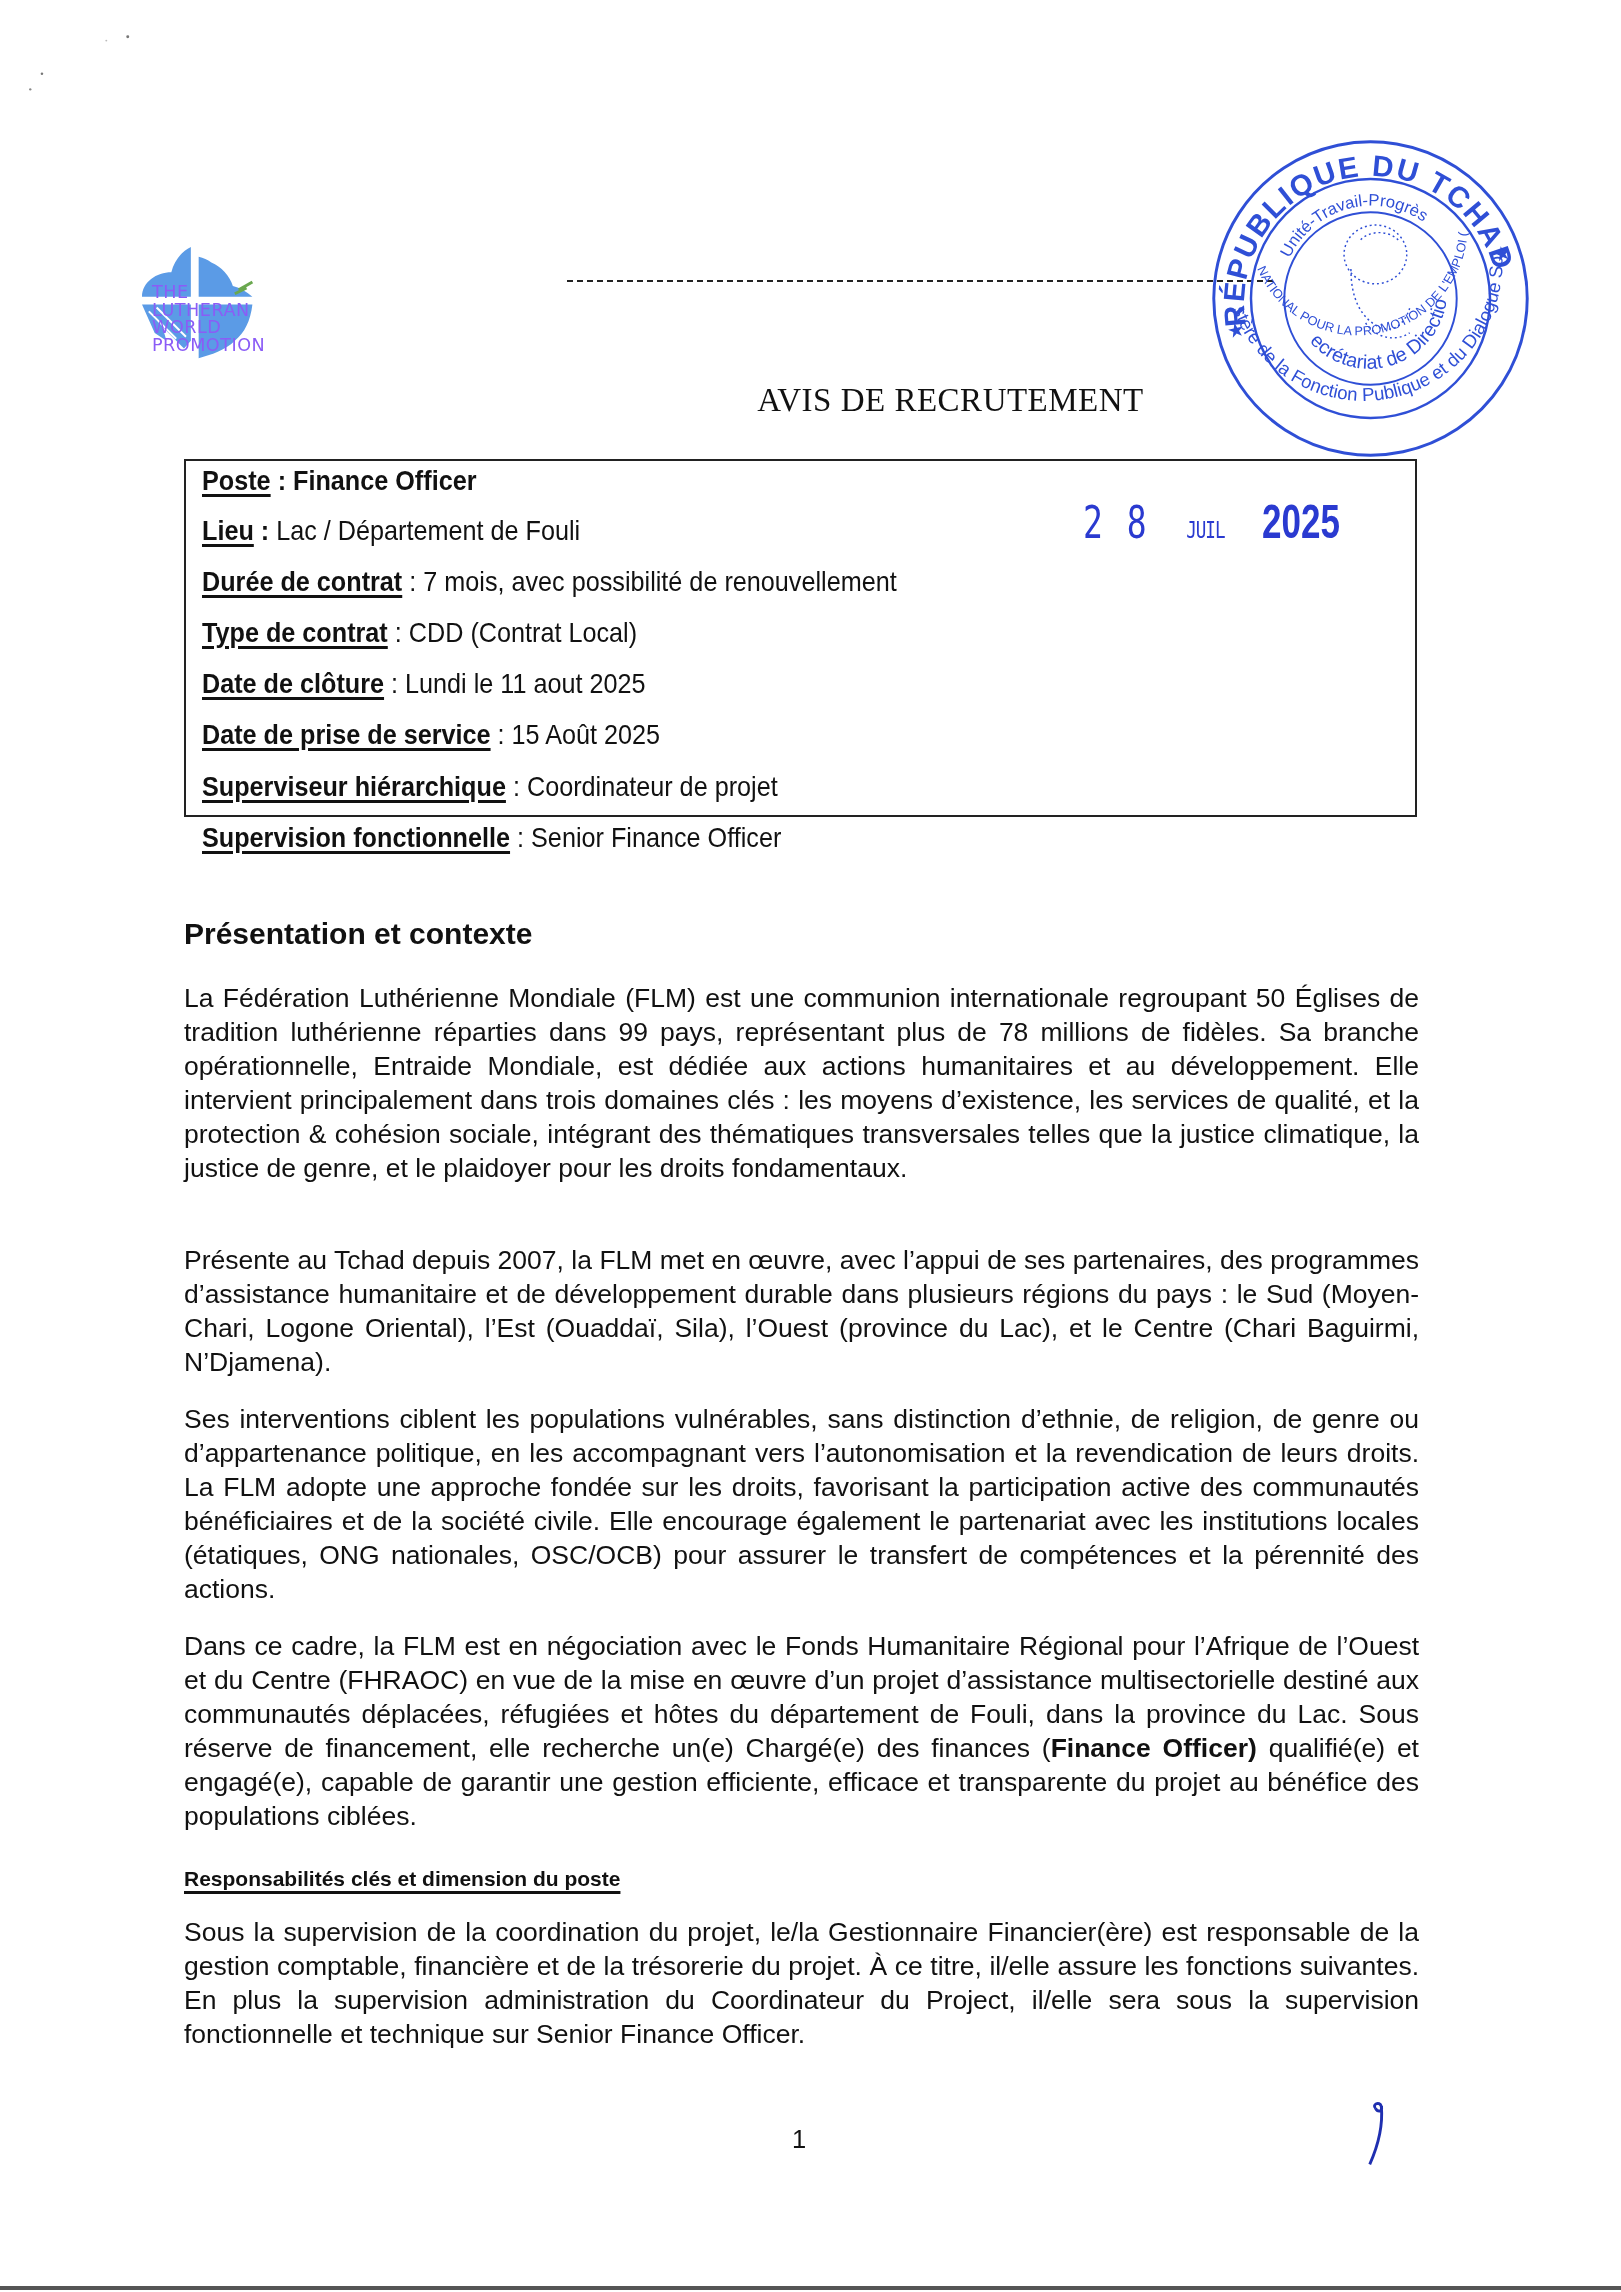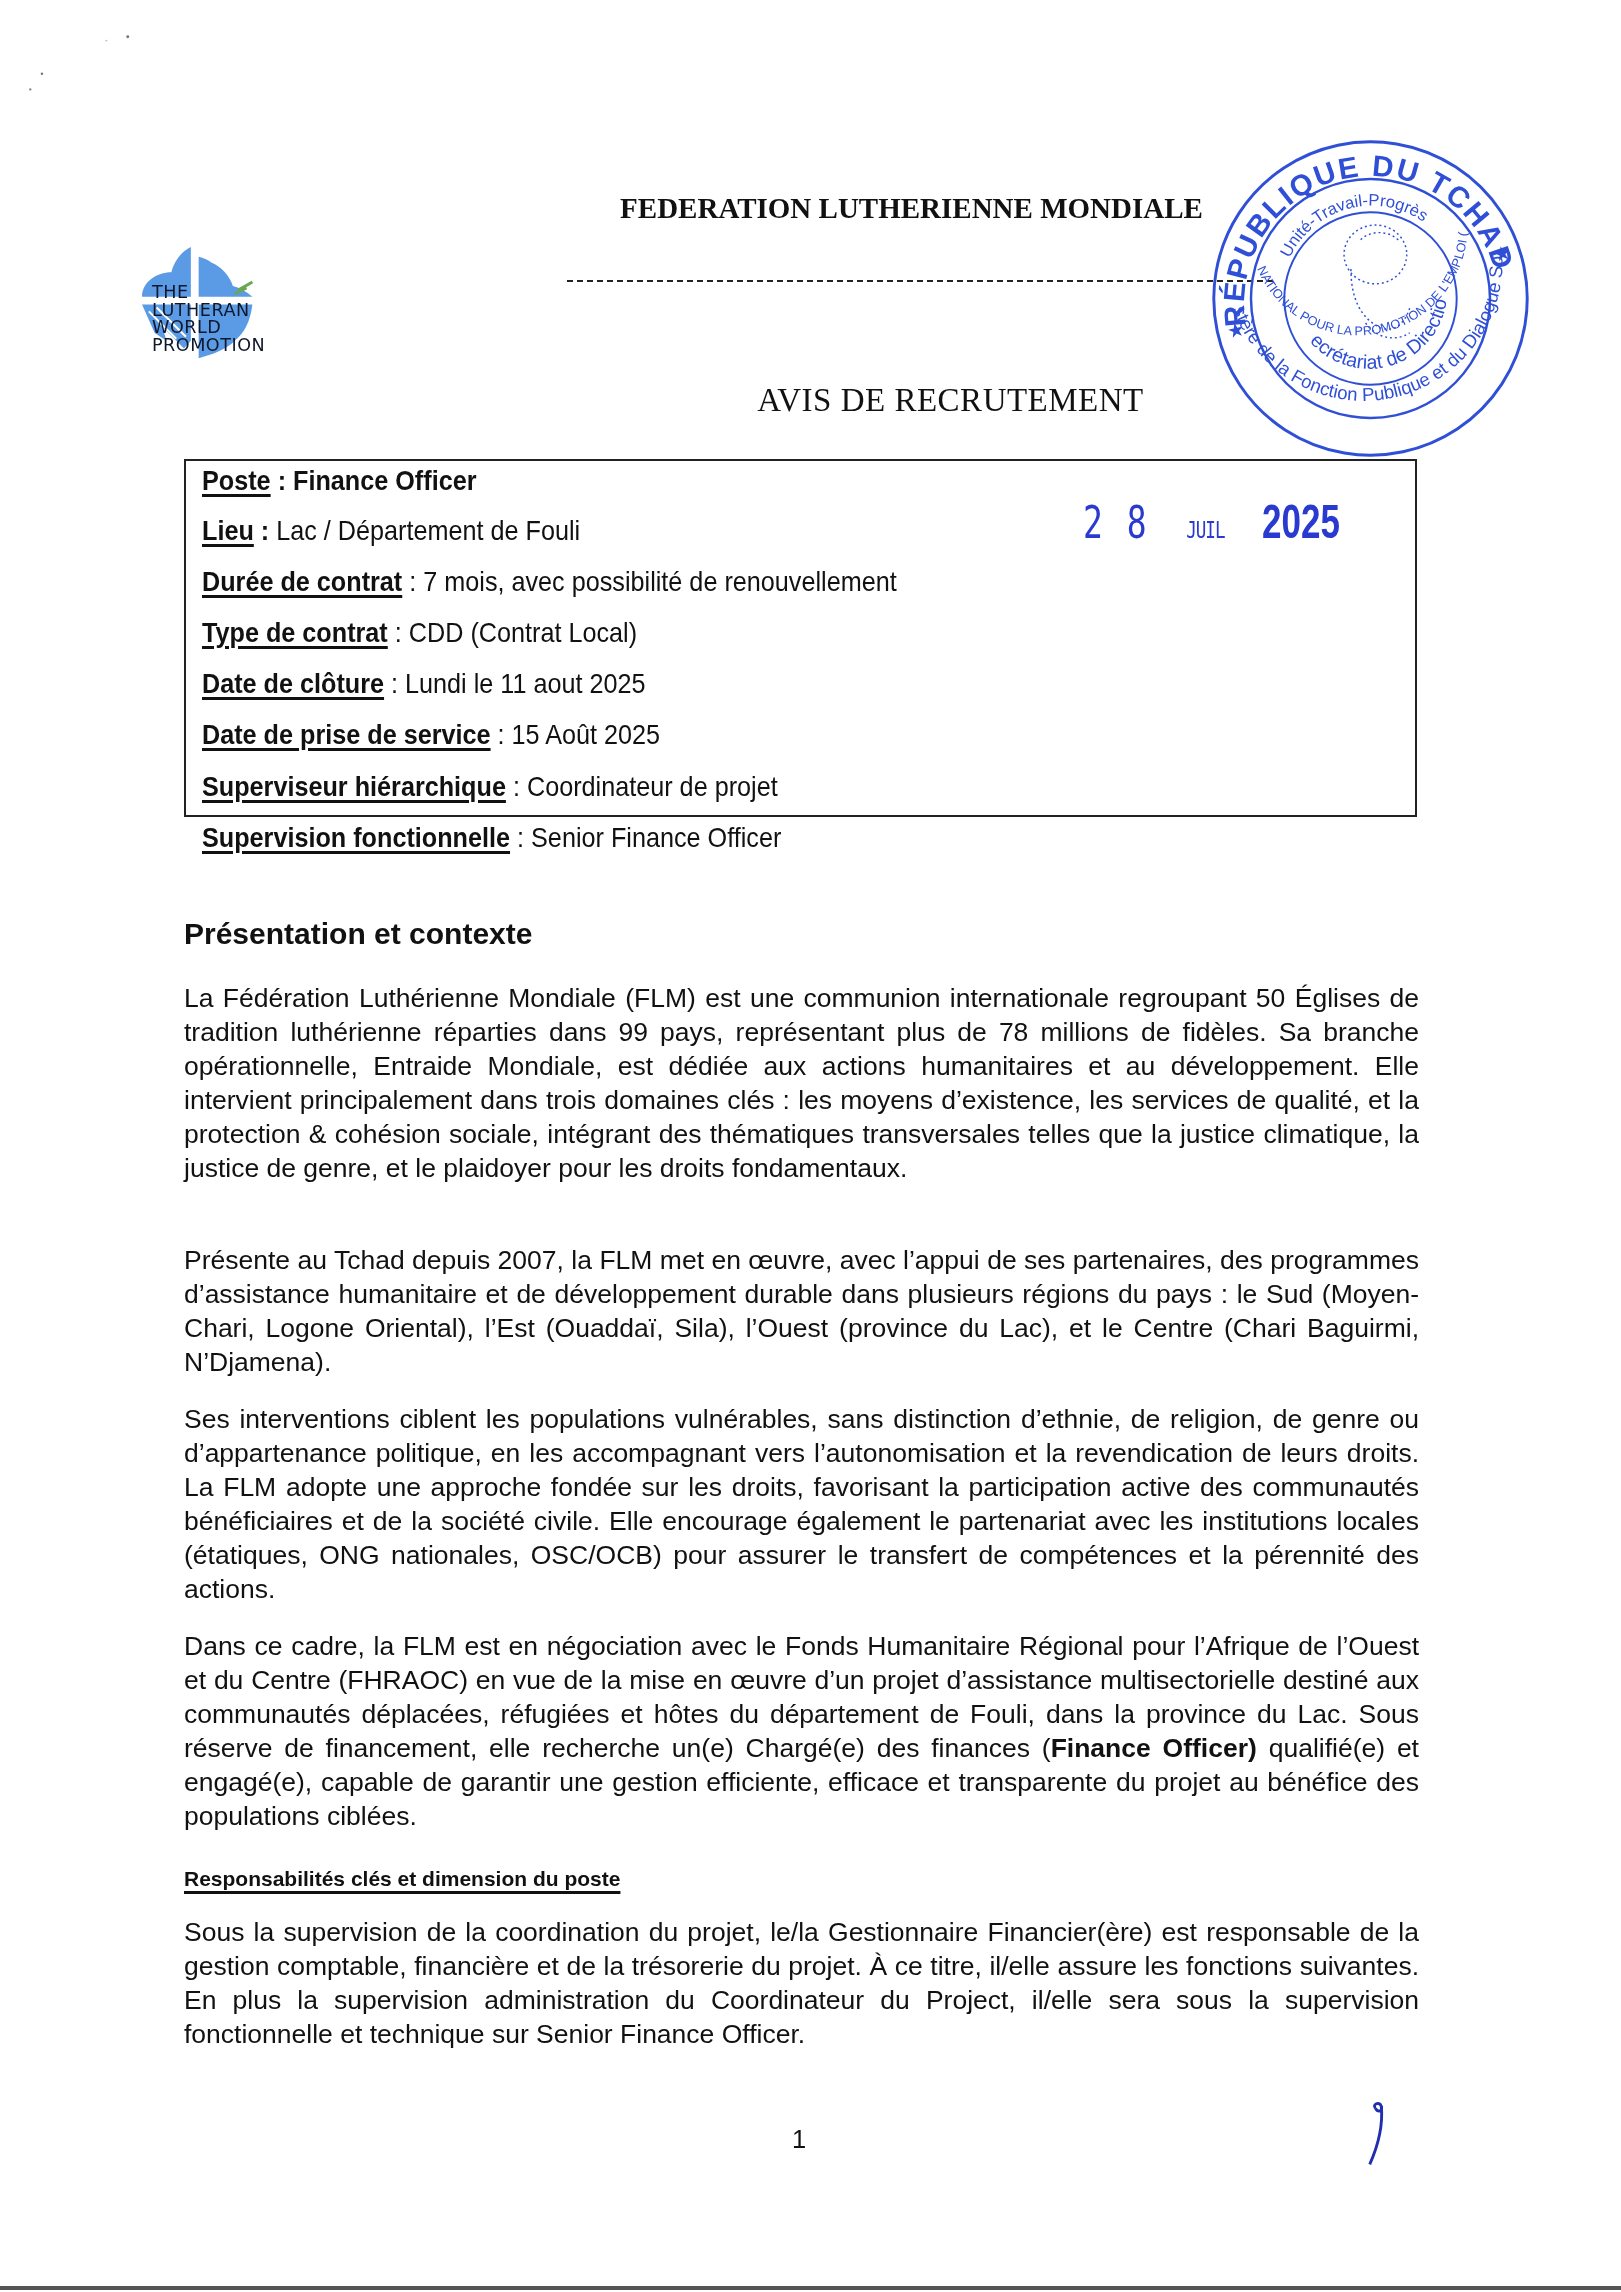--- a/index.html
+++ b/index.html
@@ -3,21 +3,21 @@
 <meta charset="utf-8">
 <style>
   html, body { margin: 0; padding: 0; background: #ffffff; }
   body { width: 1621px; height: 2293px; position: relative; overflow: hidden; font-family: "Liberation Sans", sans-serif; color: #111; }
   .page { position: absolute; left: 0; top: 0; width: 1621px; height: 2293px; background: #fff; }
   .bottom-edge { position: absolute; left: 0; right: 0; top: 2286px; height: 3.9px; background: #555; }
 
   
   .logo { position: absolute; left: 137px; top: 243px; width: 314px; height: 127px; }
   .logo svg { position: absolute; left: 0; top: 0; }
-  .logo-text { position: absolute; left: 152px; top: 284px; font-family: "DejaVu Sans", sans-serif; font-size: 17.6px; line-height: 17.6px; letter-spacing: 0.5px; color: #0f172a; }
+  .logo-text { position: absolute; left: 152px; top: 284px; font-family: "DejaVu Sans", sans-serif; font-size: 17.6px; line-height: 17.6px; letter-spacing: 0.5px; color: #8b5cf6; }
   .logo-text div { margin: 0; }
 
   
   .hdr { position: absolute; left: 549px; width: 725px; text-align: center; font-family: "Liberation Serif", serif; font-weight: bold; color: #111; }
   .hdr-1 { top: 192px; font-size: 29px; }
   .hdr-2 { top: 229px; font-size: 29px; }
   .dash-line { position: absolute; left: 567px; top: 280px; width: 706px; height: 0; border-top: 2.9px dashed #222; }
   .title { position: absolute; left: 686px; top: 382px; width: 529px; text-align: center; font-family: "Liberation Serif", serif; font-weight: normal; font-size: 33px; letter-spacing: 0.5px; }
 
   
@@ -72,21 +72,20 @@
       <path d="M63 63 L118 63 C116 80 110 92 100 100 C90 110 76 114 63 118 Z" fill="#5b9be6"></path>
     </svg>
   </div>
   <div class="logo-text">
     <div>THE</div>
     <div>LUTHERAN</div>
     <div>WORLD</div>
     <div>PROMOTION</div>
   </div>
 
-  <div class="hdr hdr-1">FEDERATION LUTHERIENNE MONDIALE</div>
   <div class="dash-line"></div>
   <div class="title">AVIS DE RECRUTEMENT</div>
 
   <svg class="stamp" viewBox="0 0 340 340">
     <defs>
       <path id="arcTop" d="M 40 175 A 130 130 0 0 1 300 175"></path>
       <path id="arcMotto" d="M 80 160 A 92 92 0 0 1 262 150"></path>
       <path id="arcOuter" d="M 30 150 A 142 142 0 0 0 310 160"></path>
       <path id="arcInner" d="M 62 110 A 112 112 0 0 0 282 120"></path>
       <path id="arcCenter" d="M 100 200 A 80 80 0 0 0 245 190"></path>

